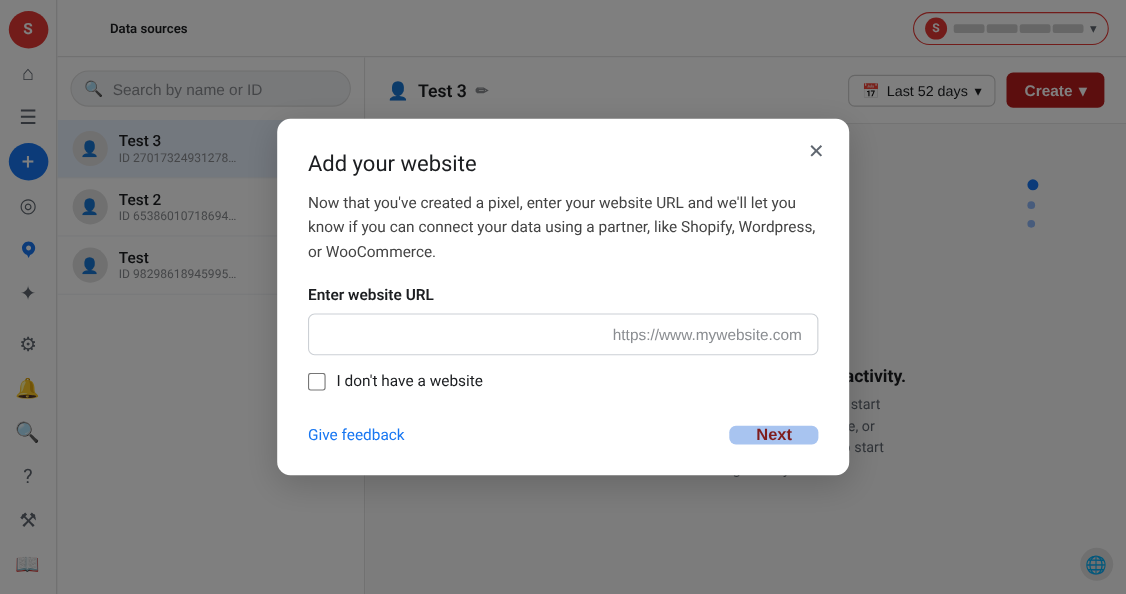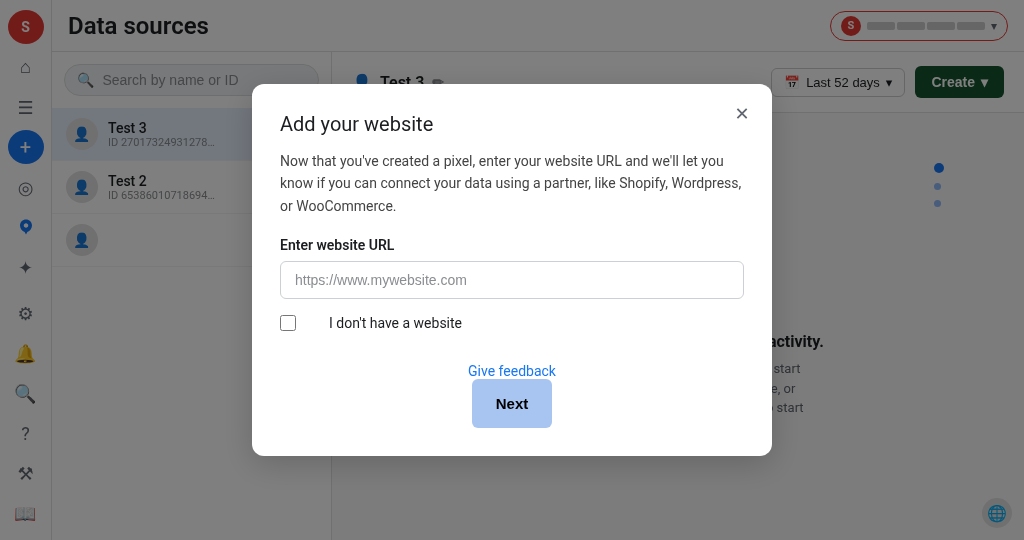--- a/index.html
+++ b/index.html
@@ -53,23 +53,24 @@
     .topbar {
       height: 52px;
       background: #fff;
       border-bottom: 1px solid #e0e0e0;
       display: flex;
       align-items: center;
       padding: 0 16px;
       justify-content: space-between;
     }
     .topbar-title {
-      font-size: 24px;
+      font-size: 12px;
       font-weight: 600;
       color: #1c1e21;
+      margin-left: 32px;
     }
     .topbar-right {
       display: flex;
       align-items: center;
       gap: 8px;
     }
     .account-pill {
       display: flex;
       align-items: center;
       gap: 6px;
@@ -195,21 +196,21 @@
       padding: 6px 12px;
       cursor: pointer;
       font-size: 13px;
       color: #1c1e21;
       background: #fff;
     }
     .create-btn {
       display: flex;
       align-items: center;
       gap: 6px;
-      background: #14532d;
+      background: #b91c1c;
       color: #fff;
       border: none;
       border-radius: 6px;
       padding: 8px 16px;
       cursor: pointer;
       font-size: 14px;
       font-weight: 600;
     }
 
     .right-body {
@@ -329,55 +330,54 @@
     }
     .modal-input {
       width: 100%;
       border: 1.5px solid #ccd0d5;
       border-radius: 6px;
       padding: 10px 14px;
       font-size: 14px;
       color: #1c1e21;
       outline: none;
       margin-bottom: 16px;
+      text-align: right;
     }
     .modal-input::placeholder { color: #8a8d91; }
     .checkbox-row {
       display: flex;
       align-items: center;
       gap: 10px;
       margin-bottom: 32px;
     }
     .checkbox-row input[type="checkbox"] {
       width: 16px; height: 16px;
       cursor: pointer;
     }
     .checkbox-label {
       font-size: 14px;
       color: #1c1e21;
-      margin-left: 23px;
     }
     .modal-footer {
       display: flex;
       justify-content: space-between;
       align-items: center;
-      flex-direction: column;
     }
     .feedback-link {
       color: #1877f2;
       font-size: 14px;
       text-decoration: none;
       cursor: pointer;
     }
     .next-btn {
       background: #a8c4f0;
-      color: #000000;
+      color: #7f1d1d;
       border: none;
       border-radius: 6px;
-      padding: 16px 24px;
+      padding: 0 24px;
       font-size: 15px;
       font-weight: 600;
       cursor: pointer;
     }
   </style>
 </head>
 <body>
 
 <div class="sidebar">
   <div class="sidebar-icon avatar">S</div>
@@ -435,20 +435,24 @@
         </div>
         <div class="datasource-item">
           <div class="ds-icon">👤</div>
           <div class="ds-info">
             <span class="ds-name">Test 2</span>
             <span class="ds-id">ID 65386010718694…</span>
           </div>
         </div>
         <div class="datasource-item">
           <div class="ds-icon">👤</div>
+          <div class="ds-info">
+            <span class="ds-name">Test</span>
+            <span class="ds-id">ID 98298618945995…</span>
+          </div>
         </div>
       </div>
     </div>
 
     <div class="right-panel">
       <div class="right-header">
         <div class="right-header-left">
           <span>👤</span>
           <span>Test 3</span>
           <span class="edit-icon">✏</span>

